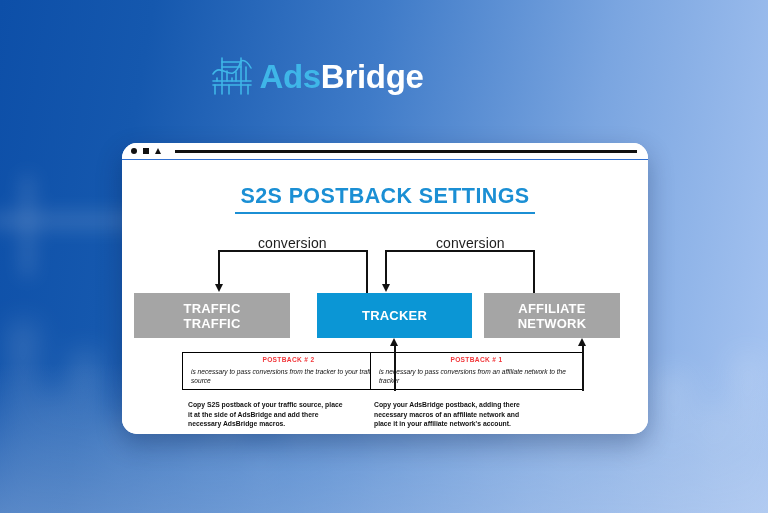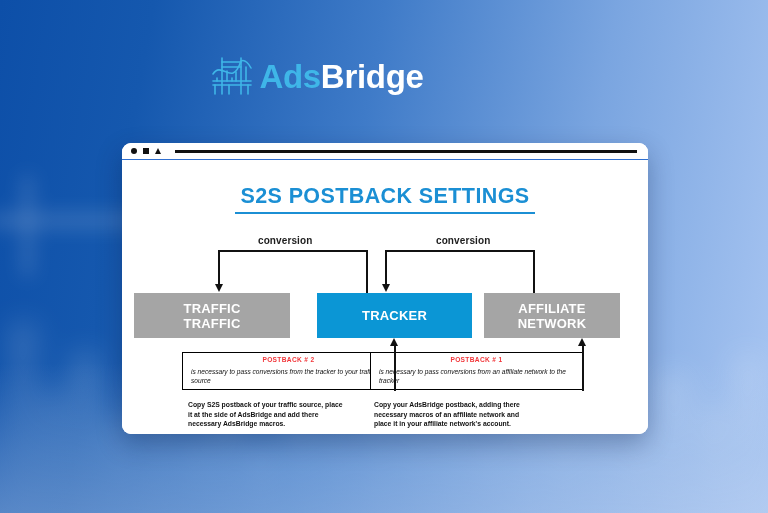--- a/index.html
+++ b/index.html
@@ -41,21 +41,21 @@
   #logo .mark { width:42px; height:44px; }
   #logo .word {
     font-size:33px; font-weight:bold; letter-spacing:-.3px; line-height:1;
   }
   #logo .word .ads { color:#3fb6e8; }
   #logo .word .bridge { color:#ffffff; }
 
   
   #card {
     position:absolute; left:122px; top:143px; width:526px; height:291px;
-    background:#ffffff; border-radius:9px;
+    background:#ffffff; border-radius:15px;
     box-shadow:0 10px 26px rgba(0,20,60,.30);
     overflow:hidden;
   }
   #chrome {
     height:17px; background:#ffffff;
     border-bottom:1.5px solid #2f6fd0;
     display:flex; align-items:center; padding-left:9px; gap:6px;
   }
   #chrome .dot-circle { width:6px; height:6px; border-radius:50%; background:#111; }
   #chrome .dot-square { width:6px; height:6px; background:#111; }
@@ -71,21 +71,21 @@
   #diagram-title {
     position:absolute; left:0; top:24px; width:526px; text-align:center;
     font-size:21.5px; font-weight:bold; color:#1b8fd4; letter-spacing:.4px;
   }
   #title-rule {
     position:absolute; left:113px; top:52px; width:300px; height:2px; background:#1b8fd4;
   }
 
   
   .conv-label {
-    position:absolute; top:75px; font-size:10px; font-weight:bold;
+    position:absolute; top:75px; font-size:14px; font-weight:normal;
     color:#1d1d1d; letter-spacing:.1px;
   }
   #conv-left  { left:136px; }
   #conv-right { left:314px; }
 
   
   .bracket { position:absolute; }
   .bracket .h { position:absolute; height:1.6px; background:#111; top:0; left:0; }
   .bracket .vr { position:absolute; width:1.6px; background:#111; top:0; }
   .bracket .vl { position:absolute; width:1.6px; background:#111; top:0; }

